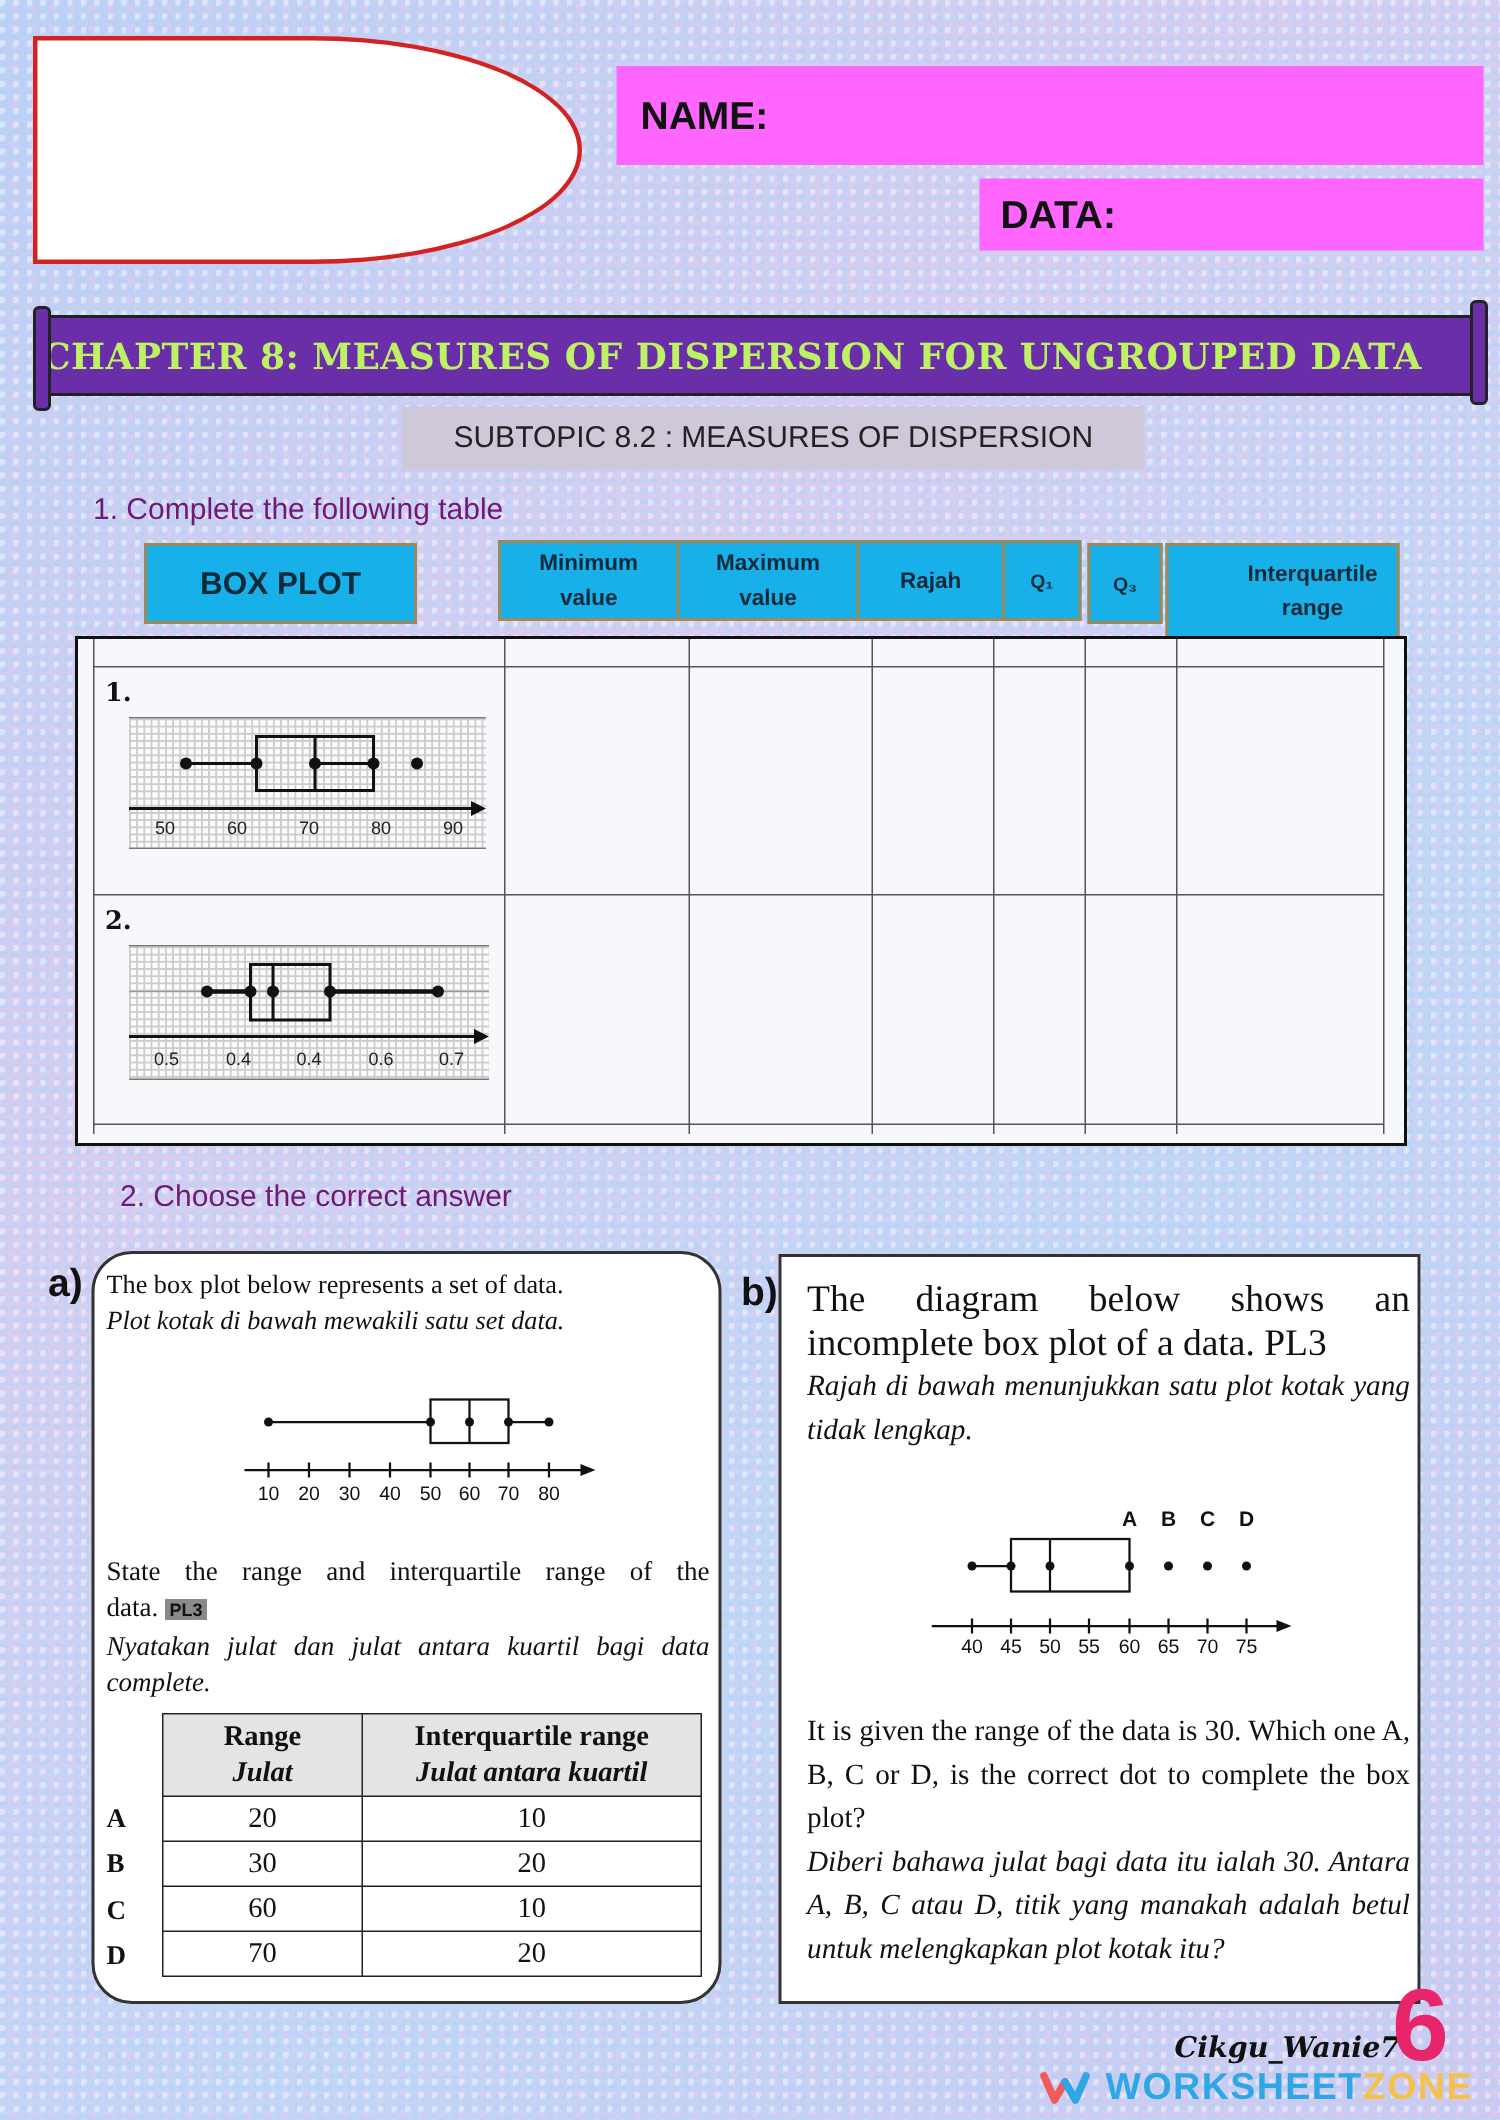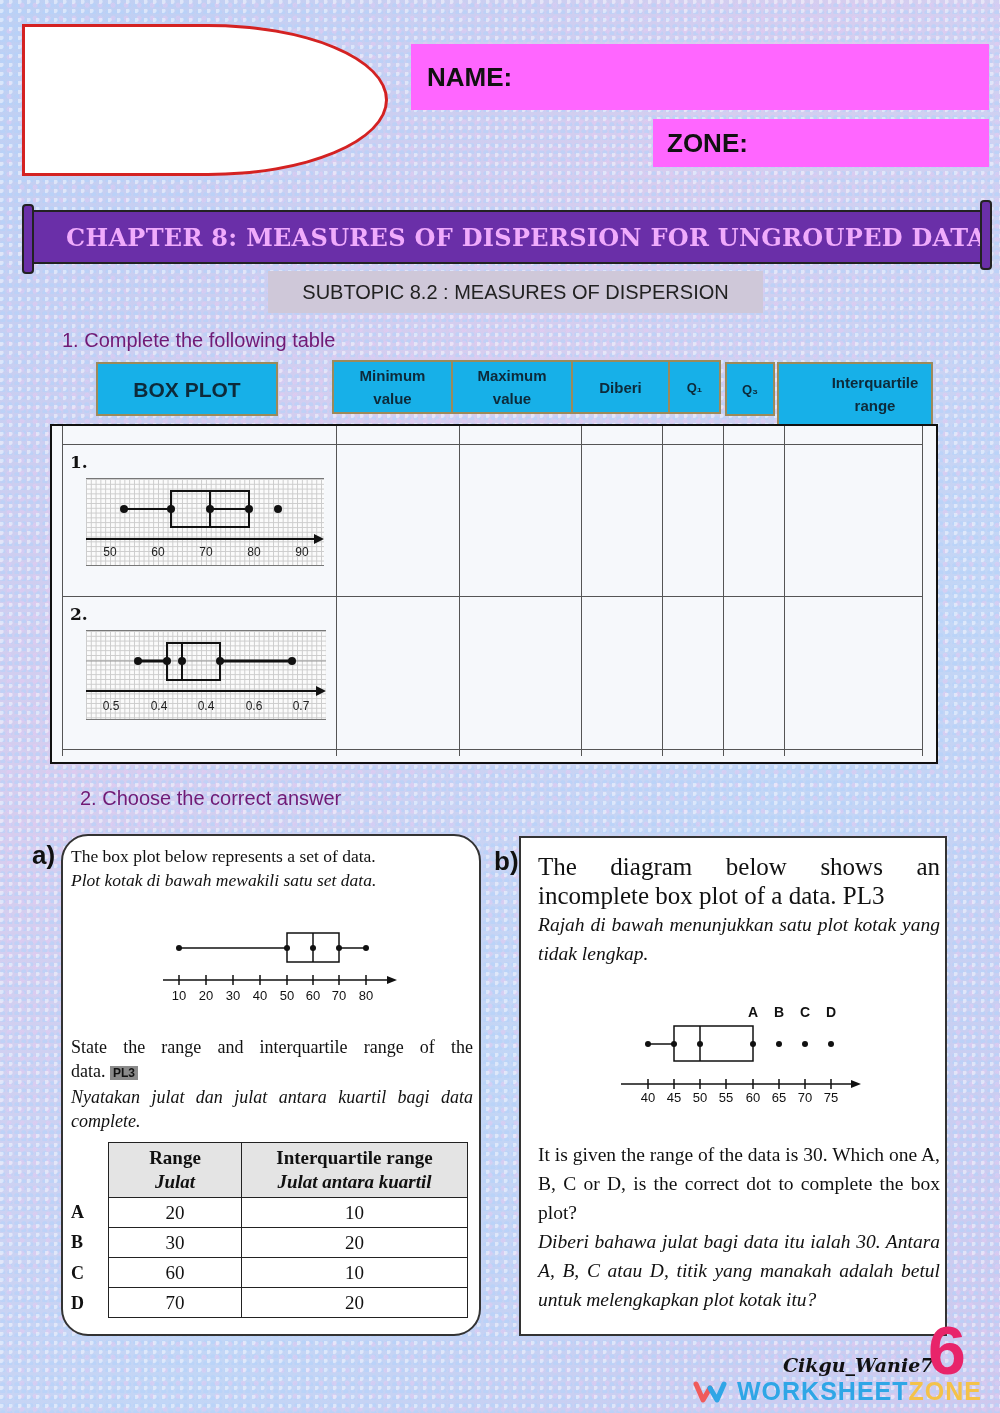--- a/index.html
+++ b/index.html
@@ -29,22 +29,22 @@
     font-family: "Liberation Sans", sans-serif; font-weight: bold; font-size: 26px; color: #111;
   }
   .class-box {
     left: 653px; top: 119px; width: 336px; height: 48px;
     background: #ff66ff; display: flex; align-items: center; padding-left: 14px;
     font-family: "Liberation Sans", sans-serif; font-weight: bold; font-size: 26px; color: #111;
   }
   .banner {
     left: 26px; top: 210px; width: 962px; height: 54px;
     background: #6a2fa8; border: 2px solid #222; border-radius: 4px;
-    display: flex; align-items: center; justify-content: flex-end;
-    font-family: "DejaVu Serif", serif; font-weight: bold; font-size: 24px; color: #f0abfc; letter-spacing: 0.3px;
+    display: flex; align-items: center; justify-content: flex-start;
+    font-family: "DejaVu Serif", serif; font-weight: bold; font-size: 24px; color: #bef264; letter-spacing: 0.3px;
   }
   .banner::before, .banner::after {
     content: ""; position: absolute; width: 8px; height: 66px; background: #6a2fa8;
     border: 2px solid #222; border-radius: 4px; top: -8px;
   }
   .banner::before { left: -6px; }
   .banner::after { right: -6px; top: -12px; }
   .subtopic {
     left: 268px; top: 271px; width: 495px; height: 42px;
     background: #cfc8d9; display: flex; align-items: center; justify-content: center;
@@ -98,21 +98,21 @@
   .wz { font-family: "Liberation Sans", sans-serif; font-weight: bold; font-size: 25px; letter-spacing: 1px; }
 </style>
 </head>
 <body>
 
 <div class="abs logo-shape"></div>
 <div class="abs name-box">
   <span>NAME:</span>
 </div>
 <div class="abs class-box">
-  <span>ZONE:</span>
+  <span>DATA:</span>
 </div>
 <div class="abs banner">
   <span>CHAPTER 8: MEASURES OF DISPERSION FOR UNGROUPED DATA</span>
 </div>
 <div class="abs subtopic">
   <span>SUBTOPIC 8.2 : MEASURES OF DISPERSION</span>
 </div>
 
 <div class="abs q-title" style="left:62px; top:329px;">1.   Complete the following table</div>
 
@@ -121,21 +121,21 @@
 </div>
 <div class="abs hcell" style="left:332px; top:360px; width:121px; height:54px; flex-direction:column;">
   <span>Minimum</span>
   <span>value</span>
 </div>
 <div class="abs hcell" style="left:451px; top:360px; width:122px; height:54px; flex-direction:column;">
   <span>Maximum</span>
   <span>value</span>
 </div>
 <div class="abs hcell" style="left:571px; top:360px; width:99px; height:54px;">
-  <span>Diberi</span>
+  <span>Rajah</span>
 </div>
 <div class="abs hcell" style="left:668px; top:360px; width:53px; height:54px; font-size:13px;">
   <span>Q₁</span>
 </div>
 <div class="abs hcell" style="left:725px; top:362px; width:50px; height:54px; font-size:13px;">
   <span>Q₃</span>
 </div>
 <div class="abs hcell" style="left:777px; top:362px; width:156px; height:64px; flex-direction:column;padding-left:40px;">
   <span>Interquartile</span>
   <span>range</span>

